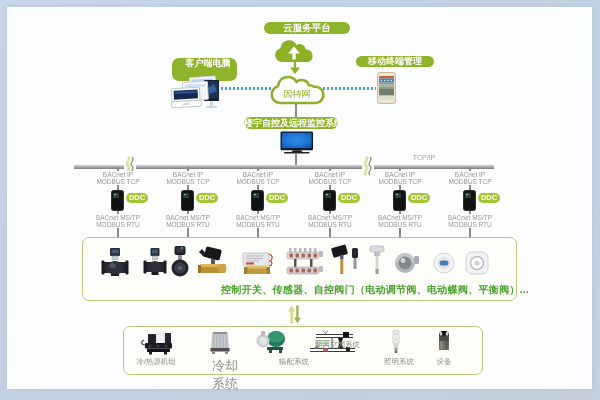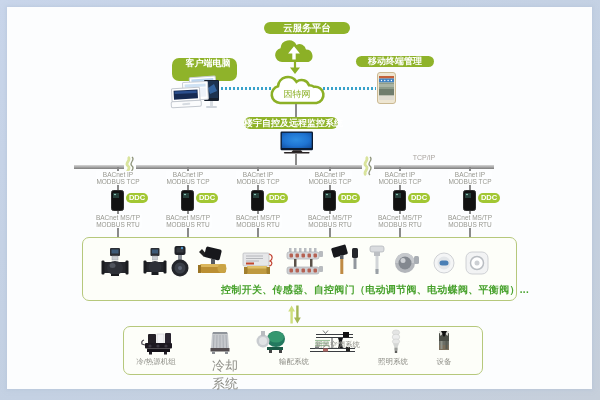--- a/index.html
+++ b/index.html
@@ -392,14 +392,14 @@
   <path d="M5 2 l-2 0 -1.5 3 2 2 z" fill="#d8d9d4"></path>
   <rect x="-5" y="16" width="10" height="5" fill="#7a6f5c"></rect>
   <rect x="-3.5" y="12" width="2" height="8" fill="#8f9288"></rect>
   <rect x="1.5" y="12" width="2" height="8" fill="#585b52"></rect>
  </g>
 </svg>
 <div class="abs" style="left:131px;top:357px;width:50px;text-align:center;font-size:7.5px;color:#8f8f88;">冷/热源机组</div>
 <div class="abs" style="left:202px;top:357px;width:36px;text-align:right;font-size:13px;color:#8f8f88;">冷却系统</div>
 <div class="abs" style="left:266px;top:357px;width:36px;text-align:center;font-size:7.5px;color:#8f8f88;margin-left:10px;">输配系统</div>
 <div class="abs" style="left:310px;top:340px;width:50px;text-align:right;font-size:7.5px;color:#8f8f88;">新风空调系统</div>
-<div class="abs" style="left:378px;top:357px;width:36px;text-align:left;font-size:7.5px;color:#8f8f88;">照明系统</div>
+<div class="abs" style="left:378px;top:357px;width:36px;text-align:right;font-size:7.5px;color:#8f8f88;">照明系统</div>
 <div class="abs" style="left:436px;top:357px;width:16px;text-align:center;font-size:7.5px;color:#8f8f88;">设备</div>
 
 </body></html>

